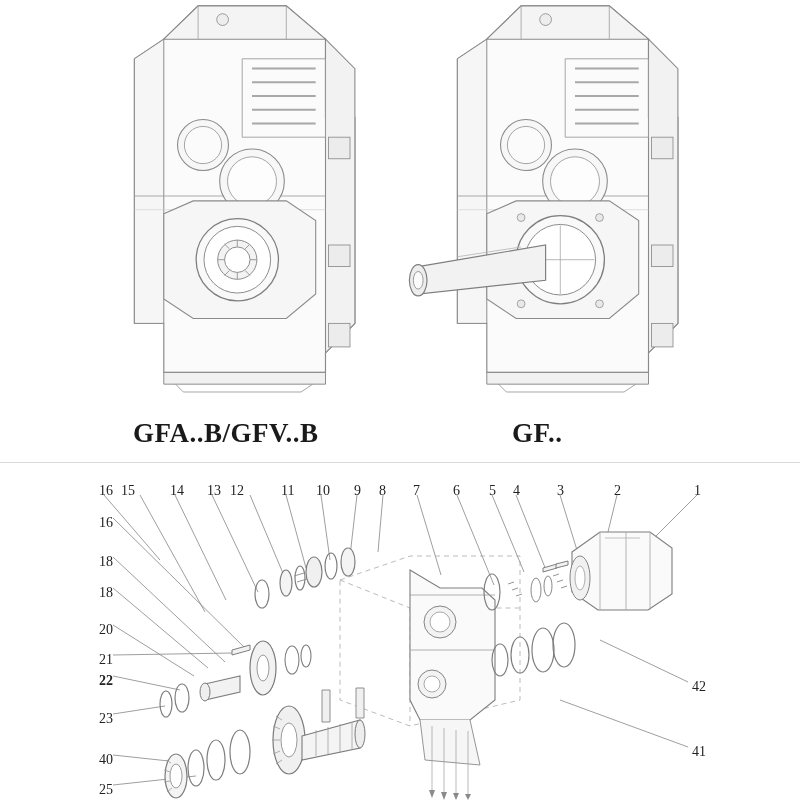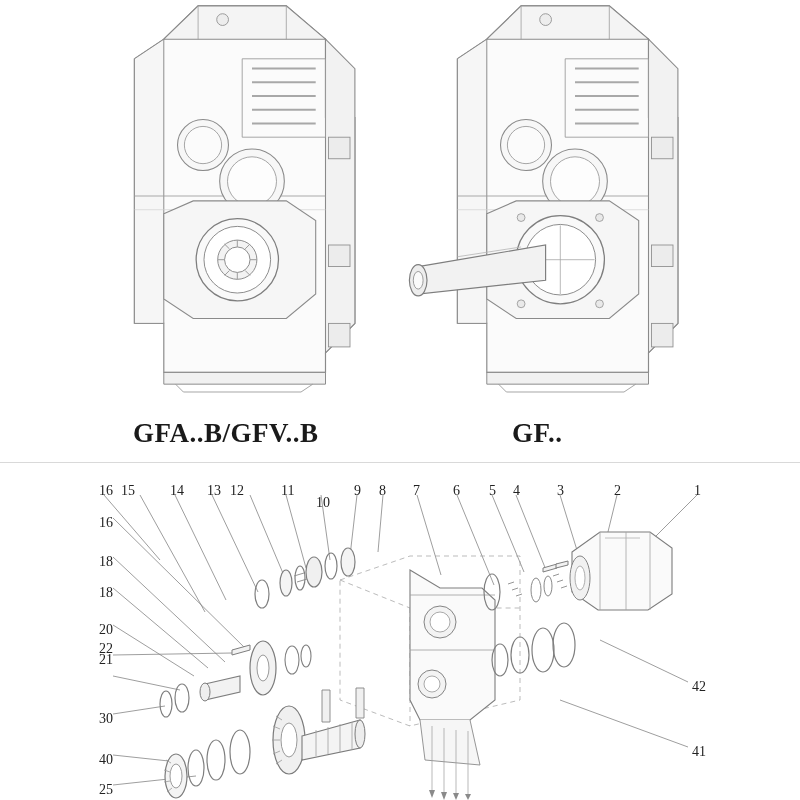--- a/index.html
+++ b/index.html
@@ -288,38 +288,38 @@
     </g>
   </svg>
 
   <div>
     <div class="callout" style="left:99px; top:483px;">16</div>
     <div class="callout" style="left:121px; top:483px;">15</div>
     <div class="callout" style="left:170px; top:483px;">14</div>
     <div class="callout" style="left:207px; top:483px;">13</div>
     <div class="callout" style="left:230px; top:483px;text-align:right;">12</div>
     <div class="callout" style="left:281px; top:483px;">11</div>
-    <div class="callout" style="left:316px; top:483px;margin-top:12px;">10</div>
+    <div class="callout" style="left:316px; top:483px;">10</div>
     <div class="callout" style="left:354px; top:483px;">9</div>
     <div class="callout" style="left:379px; top:483px;">8</div>
     <div class="callout" style="left:413px; top:483px;">7</div>
     <div class="callout" style="left:453px; top:483px;">6</div>
     <div class="callout" style="left:489px; top:483px;">5</div>
     <div class="callout" style="left:513px; top:483px;">4</div>
     <div class="callout" style="left:557px; top:483px;">3</div>
     <div class="callout" style="left:614px; top:483px;">2</div>
     <div class="callout" style="left:694px; top:483px;">1</div>
 
     <div class="callout" style="left:99px; top:515px;">16</div>
     <div class="callout" style="left:99px; top:554px;">18</div>
     <div class="callout" style="left:99px; top:585px;">18</div>
     <div class="callout" style="left:99px; top:622px;">20</div>
     <div class="callout" style="left:99px; top:652px;">21</div>
-    <div class="callout" style="left:99px; top:641px;">22</div>
-    <div class="callout" style="left:99px; top:711px;">30</div>
+    <div class="callout" style="left:99px; top:673px;font-weight:bold;">22</div>
+    <div class="callout" style="left:99px; top:711px;">23</div>
     <div class="callout" style="left:99px; top:752px;">40</div>
     <div class="callout" style="left:99px; top:782px;">25</div>
 
     <div class="callout" style="left:692px; top:679px;">42</div>
     <div class="callout" style="left:692px; top:744px;">41</div>
   </div>
 
 </div>
 
 </body></html>

